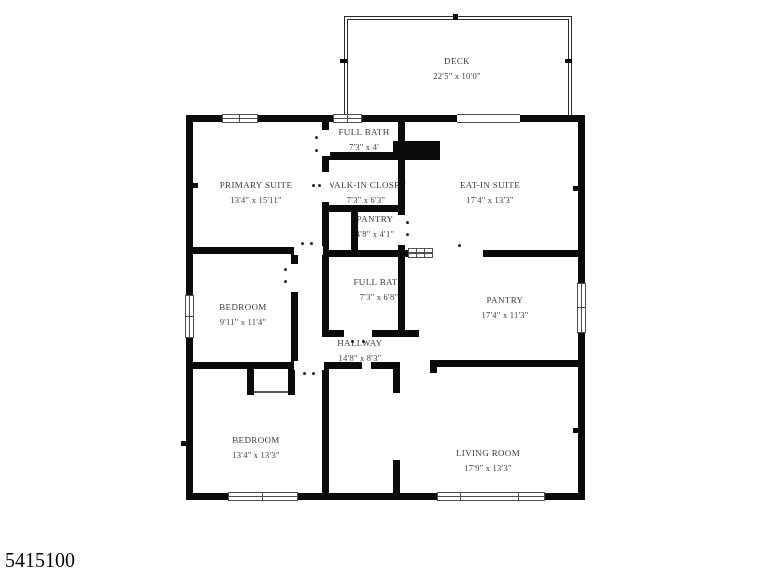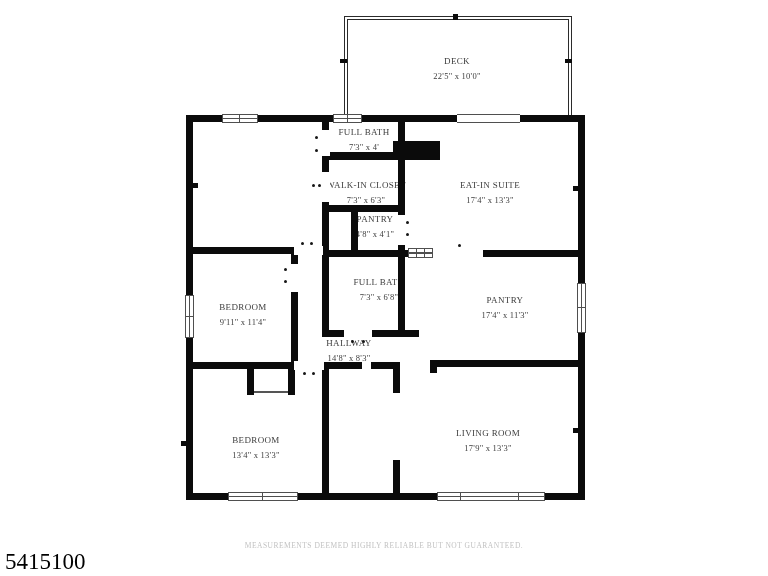--- a/index.html
+++ b/index.html
@@ -20,21 +20,21 @@
         border:1px solid #2b2b2b;border-bottom:none;z-index:1;}
   .deck::before{content:"";position:absolute;left:2px;right:2px;top:2px;bottom:0;
         border:1px solid #2b2b2b;border-bottom:none;}
   .thinline{position:absolute;background:#555;z-index:3;}
   .room-label{position:absolute;transform:translateX(-50%);text-align:center;color:#3d3d3d;
         z-index:1;white-space:nowrap;}
   .room-name{font-size:9px;line-height:10px;letter-spacing:.35px;}
   .room-dims{font-size:8.5px;line-height:9px;margin-top:6px;letter-spacing:.25px;}
   .footer{position:absolute;left:0;top:541px;width:768px;text-align:center;
         font-size:7.5px;letter-spacing:.5px;color:#c2c2c2;z-index:1;}
-  .listing-id{position:absolute;left:5px;top:549px;font-size:23px;color:#000;z-index:1;}
+  .listing-id{position:absolute;left:5px;top:549px;font-size:20px;color:#000;z-index:1;}
 </style>
 </head>
 <body>
 
 <div id="canvas">
 
   <div class="deck"></div>
   <div class="tick" style="left:340px;top:59px;width:7px;height:4px"></div>
   <div class="tick" style="left:565px;top:59px;width:7px;height:4px"></div>
   <div class="tick" style="left:453px;top:14px;width:5px;height:6px"></div>
@@ -119,20 +119,24 @@
   <div class="dot" style="left:312px;top:372px"></div>
 
   <div class="room-label" style="left:457px;top:56px">
     <div class="room-name">DECK</div>
     <div class="room-dims">22'5" x 10'0"</div>
   </div>
   <div class="room-label" style="left:364px;top:127px">
     <div class="room-name">FULL BATH</div>
     <div class="room-dims">7'3" x 4'</div>
   </div>
+  <div class="room-label" style="left:256px;top:180px">
+    <div class="room-name">PRIMARY SUITE</div>
+    <div class="room-dims">13'4" x 15'11"</div>
+  </div>
   <div class="room-label" style="left:366px;top:180px">
     <div class="room-name">WALK-IN CLOSET</div>
     <div class="room-dims">7'3" x 6'3"</div>
   </div>
   <div class="room-label" style="left:490px;top:180px">
     <div class="room-name">EAT-IN SUITE</div>
     <div class="room-dims">17'4" x 13'3"</div>
   </div>
   <div class="room-label" style="left:375px;top:214px">
     <div class="room-name">PANTRY</div>
@@ -143,29 +147,28 @@
     <div class="room-dims">9'11" x 11'4"</div>
   </div>
   <div class="room-label" style="left:379px;top:277px">
     <div class="room-name">FULL BATH</div>
     <div class="room-dims">7'3" x 6'8"</div>
   </div>
   <div class="room-label" style="left:505px;top:295px">
     <div class="room-name">PANTRY</div>
     <div class="room-dims">17'4" x 11'3"</div>
   </div>
-  <div class="room-label" style="left:349px;top:338px">
+  <div class="room-label" style="left:360px;top:338px">
     <div class="room-name">HALLWAY</div>
     <div class="room-dims">14'8" x 8'3"</div>
   </div>
   <div class="room-label" style="left:256px;top:435px">
     <div class="room-name">BEDROOM</div>
     <div class="room-dims">13'4" x 13'3"</div>
   </div>
-  <div class="room-label" style="left:488px;top:428px">
+  <div class="room-label" style="left:488px;top:448px">
     <div class="room-name">LIVING ROOM</div>
     <div class="room-dims">17'9" x 13'3"</div>
   </div>
 
-  <div class="footer">MEASUREMENTS DEEMED HIGHLY RELIABLE BUT NOT GUARANTEED.</div>
   <div class="listing-id">5415100</div>
 
 </div>
 
 </body></html>

